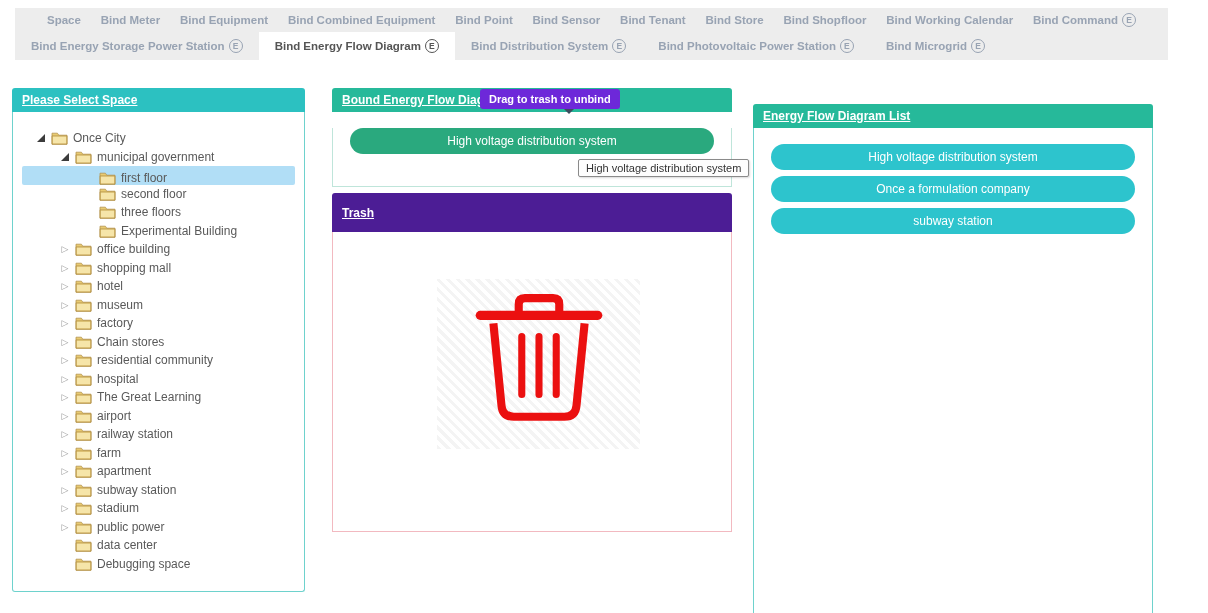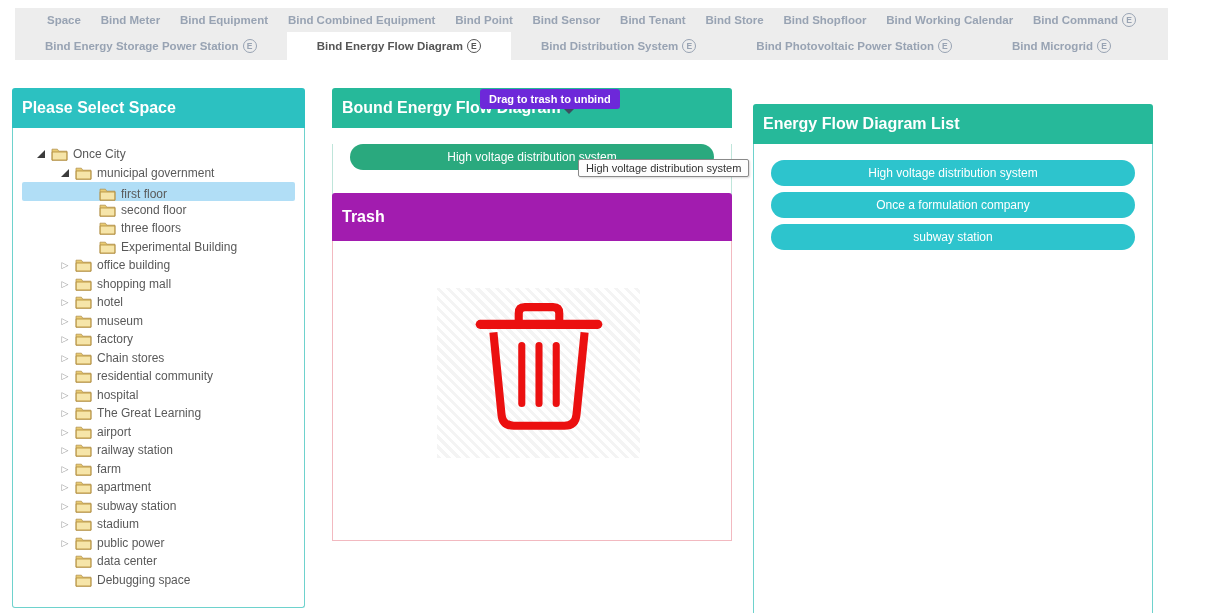--- a/index.html
+++ b/index.html
@@ -6,28 +6,28 @@
   .page{position:relative;width:1208px;height:613px;background:#fff;overflow:hidden;
         font-family:"Liberation Sans",sans-serif;}
 
   
   .tabstrip{position:absolute;left:15px;top:8px;width:1153px;height:52px;background:#ededed;}
   .tabrow{display:flex;align-items:stretch;}
   .row1{height:24px;justify-content:space-between;padding:0 24px;}
   .row2{height:28px;justify-content:flex-start;}
   .tab{display:flex;align-items:center;white-space:nowrap;cursor:pointer;
        font-size:11.5px;font-weight:bold;color:#98a3b3;padding:0 8px;}
-  .row2 .tab{padding:0 30px;}
+  .row2 .tab{padding:0 16px;}
   .tab.active{background:#fff;color:#555;}
   .e-badge{display:inline-block;width:12px;height:12px;margin-left:4px;border:1px solid currentColor;
            border-radius:50%;font-size:8.5px;line-height:12px;text-align:center;font-weight:bold;}
 
   
-  .panel-header{color:#fff;font-size:16px;font-weight:bold;display:flex;align-items:center;
-                padding:8px 10px;border-radius:3px 3px 0 0;}
+  .panel-header{color:#fff;font-size:12px;font-weight:bold;display:flex;align-items:center;
+                padding:0 10px;border-radius:3px 3px 0 0;text-decoration:underline;}
   .panel-body{background:#fff;}
 
   
   .left-panel{position:absolute;left:12px;top:88px;width:293px;height:505px;}
   .left-panel .panel-header{height:24px;background:#2cc1c1;}
   .left-panel .panel-body{height:479px;border:1px solid #6ed2cd;border-top:none;
                           border-radius:0 0 3px 3px;overflow:hidden;}
   .tree{padding-top:4px;font-size:12px;color:#595959;margin-top:13px;}
   .tree-row{height:18.5px;display:flex;align-items:center;margin:0 9px;cursor:pointer;border-radius:2px;}
   .tree-row.selected{background:#b1def6;align-items:flex-end;}
@@ -51,21 +51,21 @@
                 color:#fff;font-size:11px;font-weight:bold;border-radius:3px;display:flex;
                 align-items:center;z-index:6;}
   .drag-tooltip::after{content:"";position:absolute;left:84px;bottom:-5px;width:0;height:0;
                 border-left:5px solid transparent;border-right:5px solid transparent;
                 border-top:5px solid #3d4d5e;}
   .hover-tooltip{position:absolute;left:578px;top:159px;padding:2px 7px;background:#fdfdfd;
                  border:1px solid #8a8a8a;color:#333;font-size:11px;border-radius:2px;z-index:6;
                  box-shadow:1px 1px 2px rgba(0,0,0,.15);white-space:nowrap;}
 
   .trash-panel{position:absolute;left:332px;top:193px;width:400px;height:325px;}
-  .trash-panel .panel-header{height:32px;background:#a21caf;}
+  .trash-panel .panel-header{height:39px;background:#4c1d95;}
   .trash-panel .panel-body{height:299px;border:1px solid #f2b9c0;border-top:none;position:relative;}
   .hatch{position:absolute;left:104px;top:47px;width:203px;height:170px;
          background:repeating-linear-gradient(45deg,#f4f4f4 0 3px,#ffffff 3px 7px);
          display:flex;align-items:center;justify-content:center;}
 
   
   .right-panel{position:absolute;left:753px;top:104px;width:400px;height:525px;}
   .right-panel .panel-header{height:24px;background:#26b99a;}
   .right-panel .panel-body{height:501px;border:1px solid #6ed2cd;border-top:none;padding-top:16px;}
   .list-pill{margin:0 17px 6px 17px;background:#2dc4cd;}

